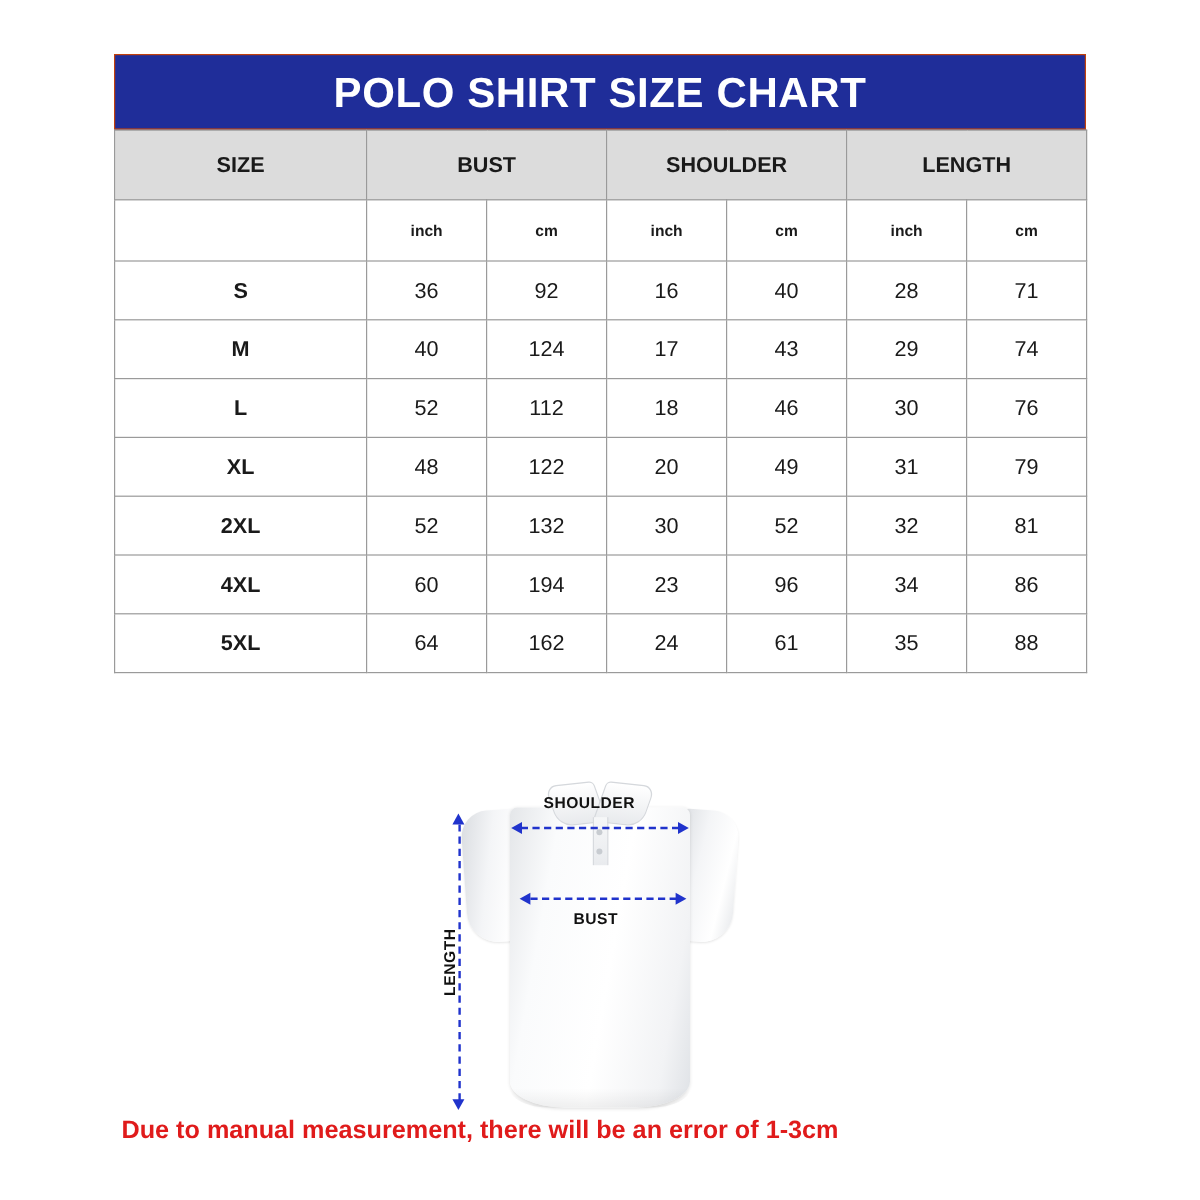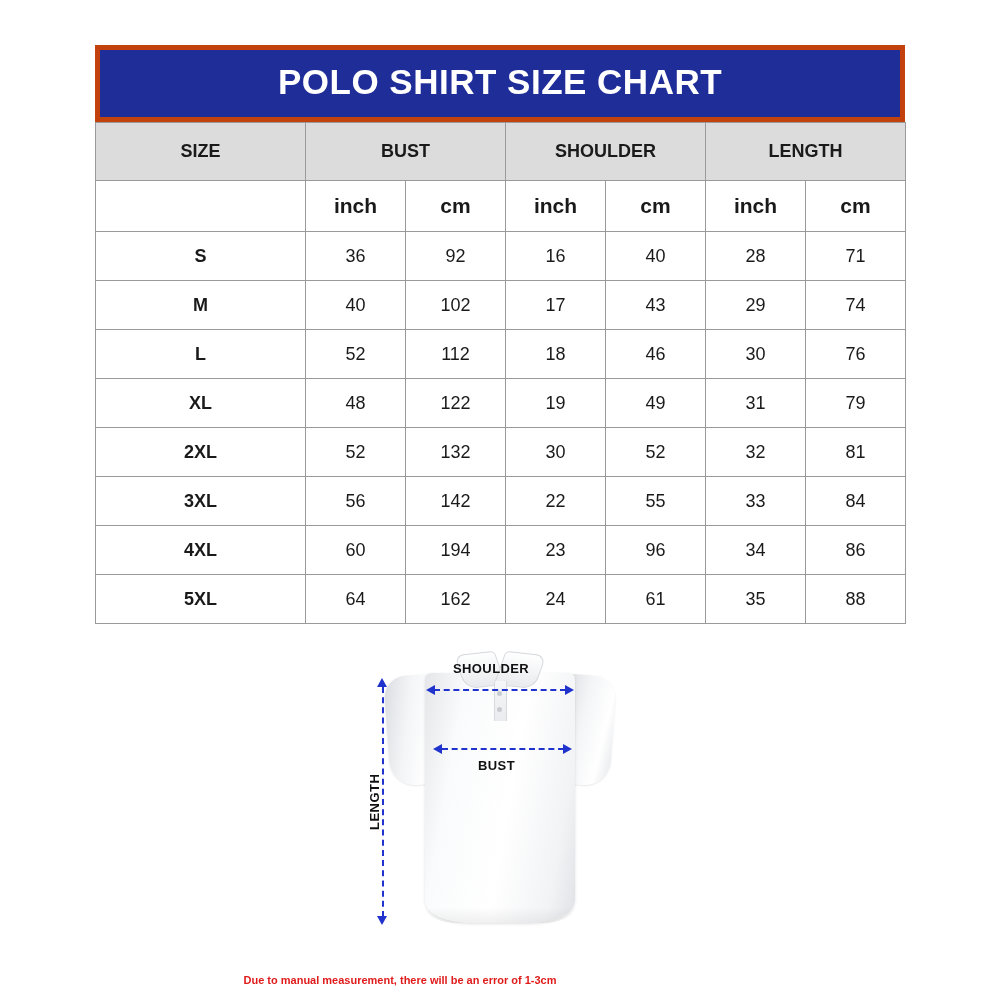--- a/index.html
+++ b/index.html
@@ -30,23 +30,23 @@
     width: 810px;
   }
 
   .chart-title {
     background: #1f2d99;
     color: #ffffff;
     text-align: center;
     font-size: 35px;
     font-weight: bold;
     letter-spacing: 0.5px;
-    height: 77px;
+    height: 63px;
     line-height: 63px;
-    border: 5px solid #c2410c;
+    border: 1px solid #c2410c;
     box-sizing: border-box;
   }
 
   table.size-table {
     border-collapse: collapse;
     width: 100%;
     table-layout: fixed;
     padding-left: 24px;
   }
   table.size-table td, table.size-table th {
@@ -58,21 +58,21 @@
     height: 48px;
   }
   table.size-table thead th {
     background: #dcdcdc;
     font-weight: bold;
     font-size: 18px;
     height: 57px;
   }
   table.size-table tr.unit-row td {
     font-weight: bold;
-    font-size: 21px;
+    font-size: 13px;
     height: 50px;
     background: #ffffff;
   }
   table.size-table tbody td.size-cell {
     font-weight: bold;
     font-size: 18px;
   }
   table.size-table tbody td {
     font-size: 18px;
   }
@@ -234,25 +234,25 @@
     color: #111111;
     letter-spacing: 0.5px;
     transform: rotate(-90deg);
     transform-origin: left top;
     white-space: nowrap;
   }
 
   .note {
     position: absolute;
     left: 0;
-    top: 974px;
+    top: 930px;
     width: 800px;
     text-align: center;
     color: #e01b1b;
-    font-size: 11px;
+    font-size: 21px;
     font-weight: bold;
   }
 </style>
 </head>
 <body>
 
 <div class="page">
 
   <div class="chart-wrap">
     <div class="chart-title">POLO SHIRT SIZE CHART</div>
@@ -291,61 +291,52 @@
           <td>36</td>
           <td>92</td>
           <td>16</td>
           <td>40</td>
           <td>28</td>
           <td>71</td>
         </tr>
         <tr>
           <td class="size-cell">M</td>
           <td>40</td>
-          <td>102</td>
+          <td>124</td>
           <td>17</td>
           <td>43</td>
           <td>29</td>
           <td>74</td>
         </tr>
         <tr>
           <td class="size-cell">L</td>
           <td>52</td>
           <td>112</td>
           <td>18</td>
           <td>46</td>
           <td>30</td>
           <td>76</td>
         </tr>
         <tr>
           <td class="size-cell">XL</td>
           <td>48</td>
           <td>122</td>
-          <td>19</td>
+          <td>20</td>
           <td>49</td>
           <td>31</td>
           <td>79</td>
         </tr>
         <tr>
           <td class="size-cell">2XL</td>
           <td>52</td>
           <td>132</td>
           <td>30</td>
           <td>52</td>
           <td>32</td>
           <td>81</td>
-        </tr>
-        <tr>
-          <td class="size-cell">3XL</td>
-          <td>56</td>
-          <td>142</td>
-          <td>22</td>
-          <td>55</td>
-          <td>33</td>
-          <td>84</td>
         </tr>
         <tr>
           <td class="size-cell">4XL</td>
           <td>60</td>
           <td>194</td>
           <td>23</td>
           <td>96</td>
           <td>34</td>
           <td>86</td>
         </tr>

